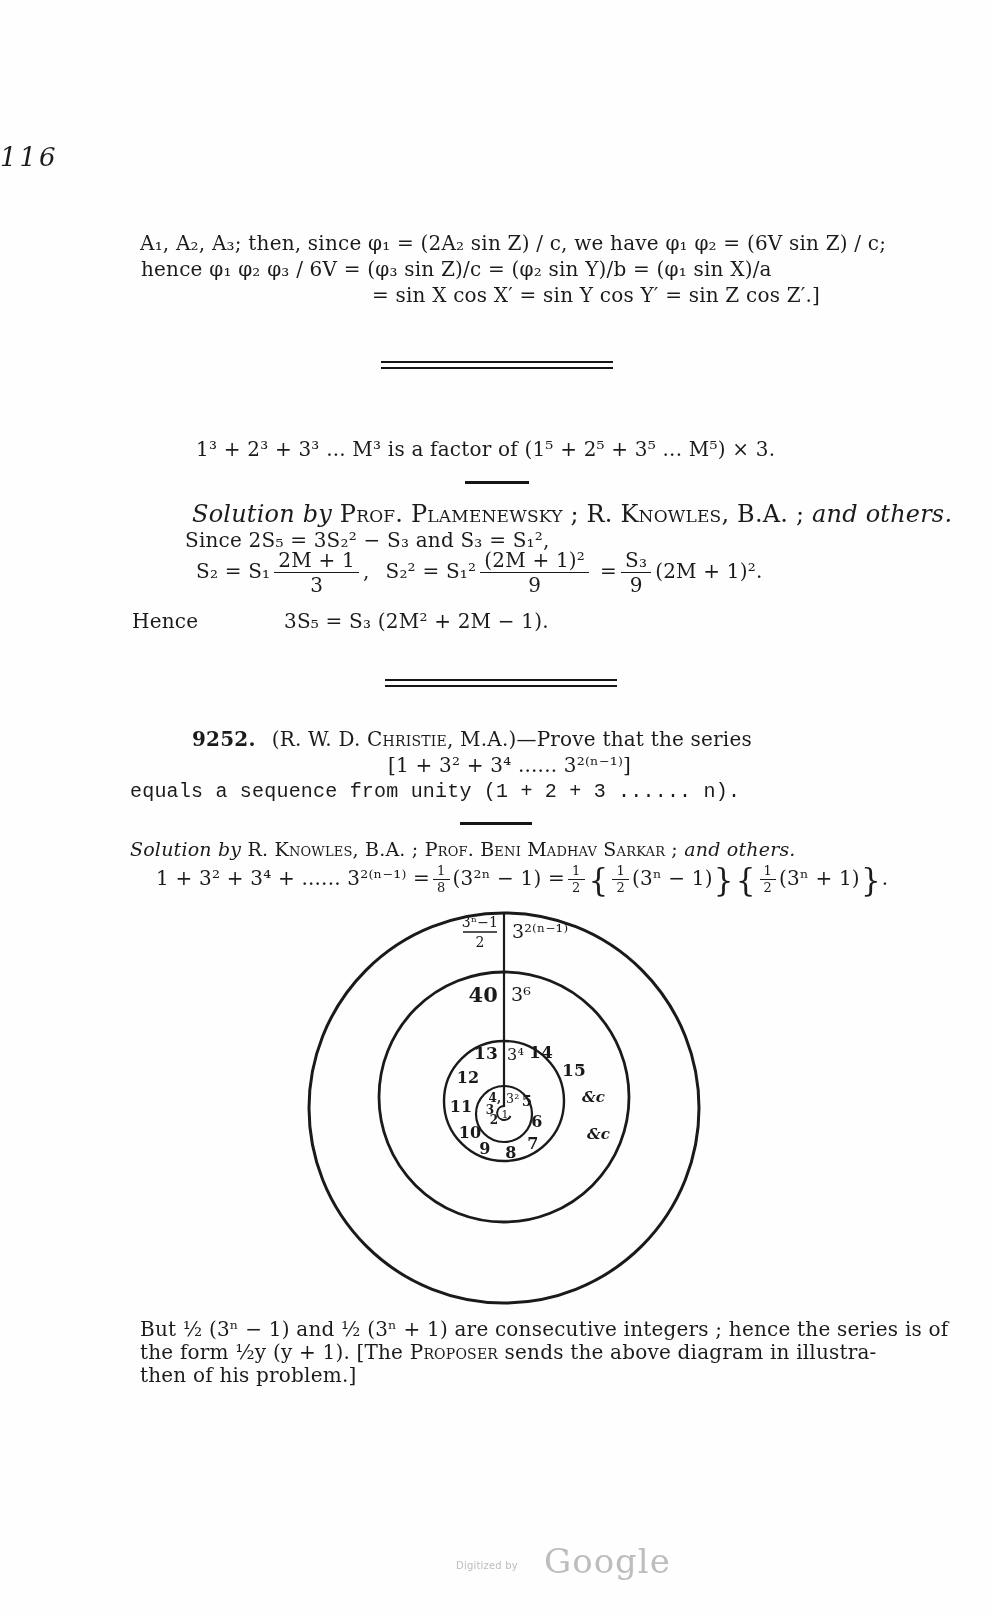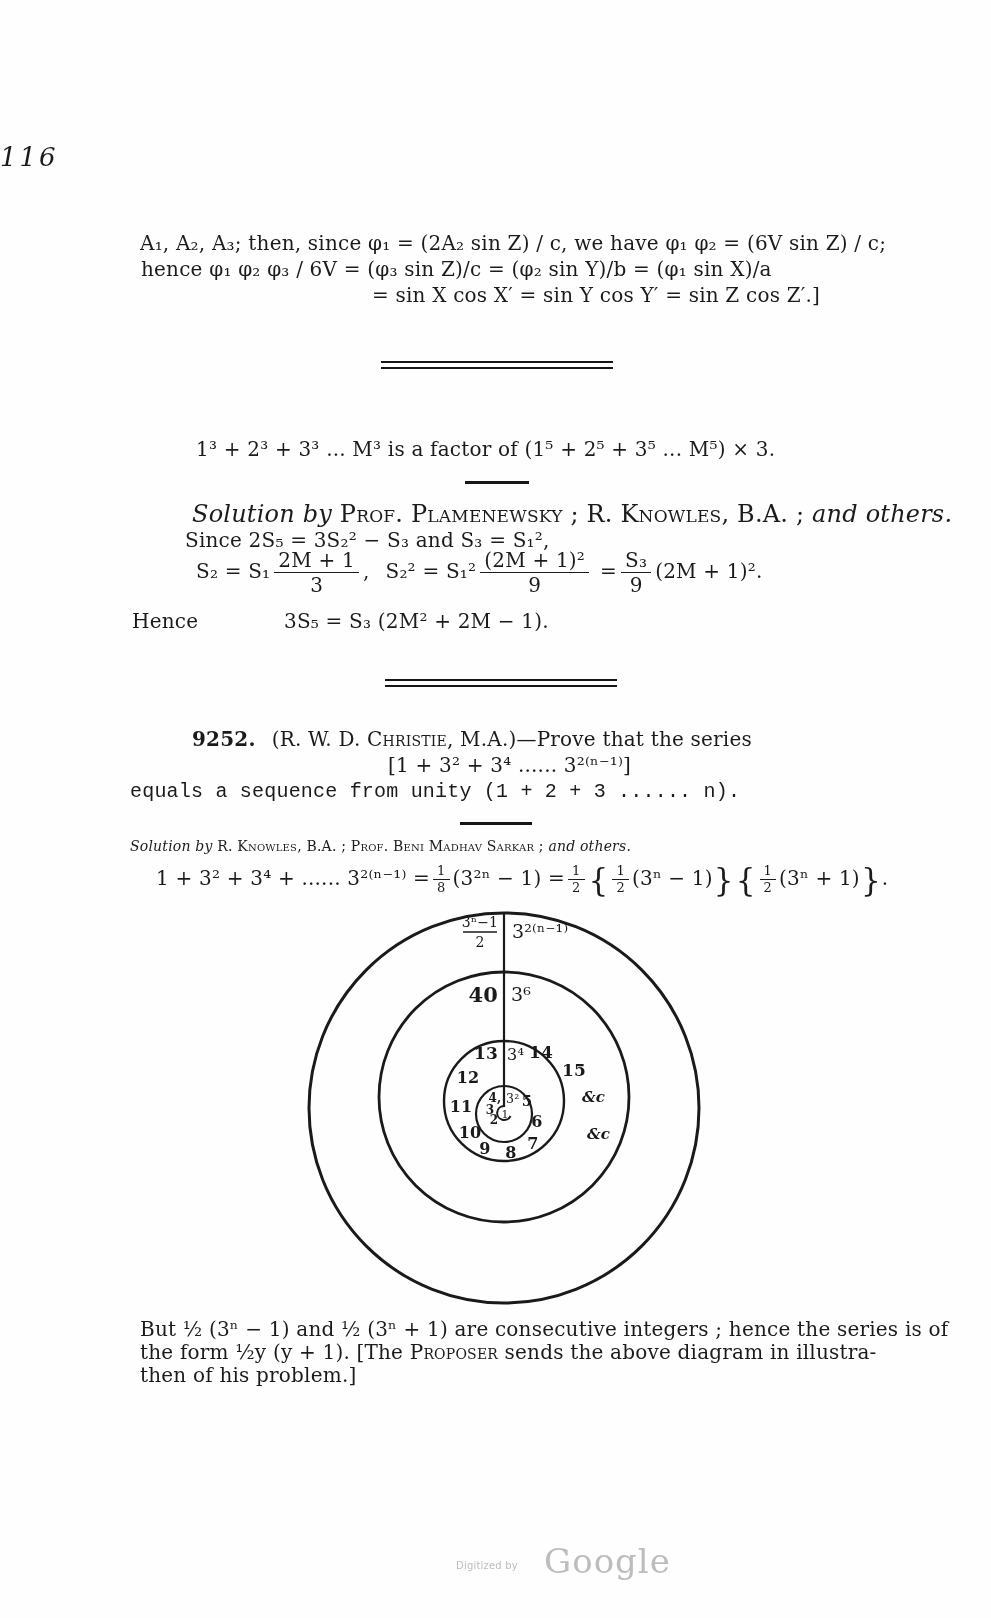--- a/index.html
+++ b/index.html
@@ -62,21 +62,21 @@
 
   <div class="double-rule" style="left:385px;top:679px;width:232px;"></div>
 
   <div class="line" style="left:148px;top:727px;margin-left:44px;">
     <span class="b">9252.</span><span class="sc gap-l">(R. W. D. Christie, M.A.)</span><span>—Prove that the series</span>
   </div>
   <div class="line" style="left:388px;top:753px;">[1 + 3² + 3⁴ ...... 3²⁽ⁿ⁻¹⁾]</div>
   <div class="line" style="left:130px;top:780px;font-family:Liberation Mono, monospace;">equals a sequence from unity (1 + 2 + 3 ...... n).</div>
   <div class="short-rule" style="left:460px;top:822px;width:72px;"></div>
 
-  <div class="line" style="left:130px;top:838px;font-size:14px;">
+  <div class="line" style="left:130px;top:838px;font-size:19px;">
     <span class="it">Solution by</span>
     <span class="sc">R. Knowles, B.A. ;  Prof. Beni Madhav Sarkar ;</span>
     <span class="it">and others.</span>
   </div>
 
   <div class="eqline" style="left:156px;top:857px;line-height:42px;">
     <span>1 + 3² + 3⁴ + ...... 3²⁽ⁿ⁻¹⁾ =</span><span class="frac small"><span class="num">1</span><span class="den">8</span></span><span>(3²ⁿ − 1)  =</span><span class="frac small"><span class="num">1</span><span class="den">2</span></span><span class="brace">{</span><span class="frac small"><span class="num">1</span><span class="den">2</span></span><span>(3ⁿ − 1)</span><span class="brace">}</span><span class="brace">{</span><span class="frac small"><span class="num">1</span><span class="den">2</span></span><span>(3ⁿ + 1)</span><span class="brace">}</span><span>.</span>
   </div>
 
   <svg style="position:absolute;left:294px;top:895px;" width="420" height="420" viewBox="0 0 420 420">

